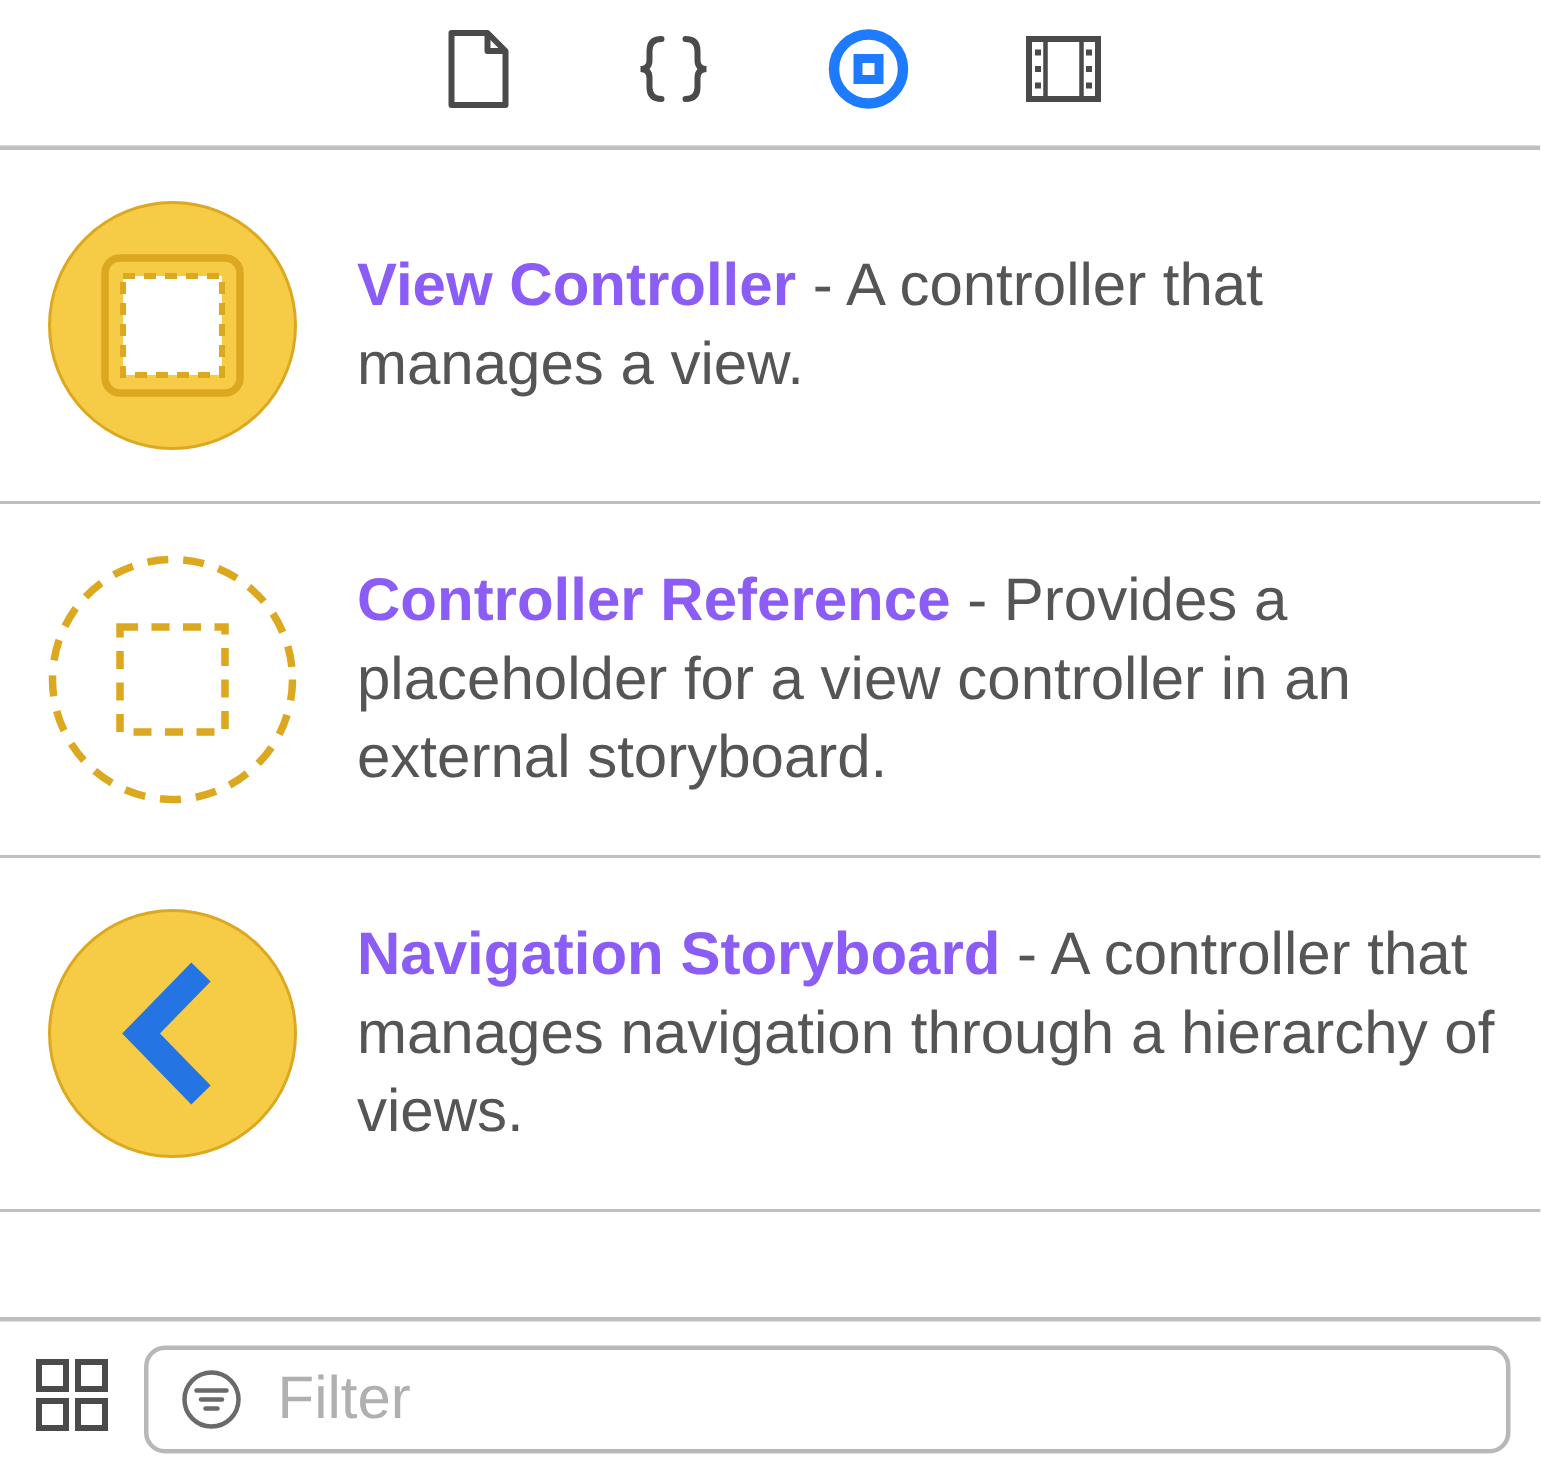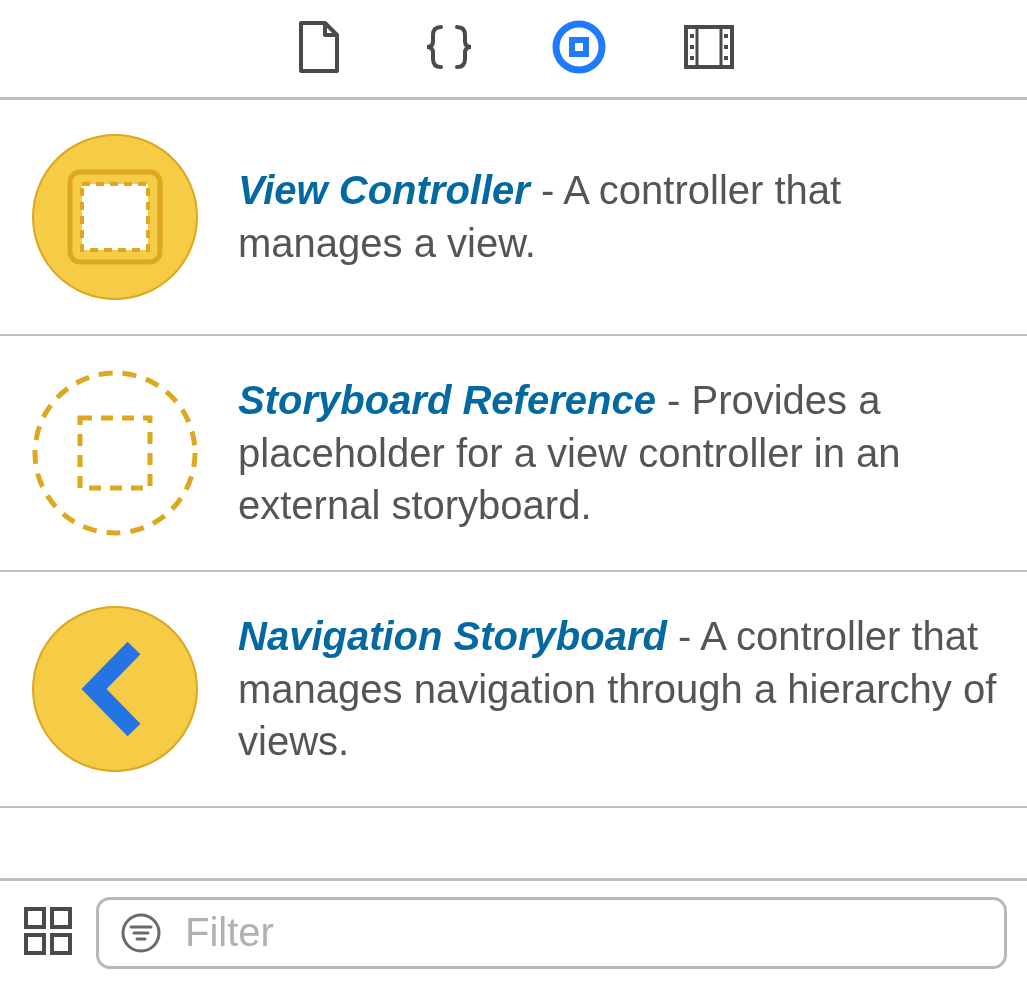--- a/index.html
+++ b/index.html
@@ -47,22 +47,21 @@
     margin-right: 38px;
     display:flex; align-items:center; justify-content:center;
   }
   .item .text {
     font-size: 40px;
     line-height: 1.32;
     color: #555;
   }
   .item .text .title {
     font-weight: 700;
-    color: #0369a1;
-    font-style: italic;
+    color: #8b5cf6;
   }
   .item .text .dash {
     color: #555;
   }
 
   
   .bottombar {
     position: absolute;
     bottom: 0;
     left: 0;
@@ -173,21 +172,21 @@
   </div>
 
   <div class="item">
     <div class="thumb">
       <svg width="170" height="170" viewBox="0 0 170 170">
         <circle cx="85" cy="85" r="80" fill="none" stroke="#dca81f" stroke-width="5" stroke-dasharray="14 10"></circle>
         <rect x="50" y="50" width="70" height="70" fill="none" stroke="#dca81f" stroke-width="5" stroke-dasharray="12 9"></rect>
       </svg>
     </div>
     <div class="text">
-      <span class="title">Storyboard Reference</span><span class="dash"> - </span><span>Provides a placeholder for a view controller in an external storyboard.</span>
+      <span class="title">Controller Reference</span><span class="dash"> - </span><span>Provides a placeholder for a view controller in an external storyboard.</span>
     </div>
   </div>
 
   <div class="item">
     <div class="thumb">
       <svg width="170" height="170" viewBox="0 0 170 170">
         <circle cx="85" cy="85" r="82" fill="#f6cb46"></circle>
         <circle cx="85" cy="85" r="82" fill="none" stroke="#dca81f" stroke-width="2"></circle>
         <polyline points="104,44 64,85 104,126" fill="none" stroke="#2474e4" stroke-width="18" stroke-linecap="butt" stroke-linejoin="miter"></polyline>
       </svg>

